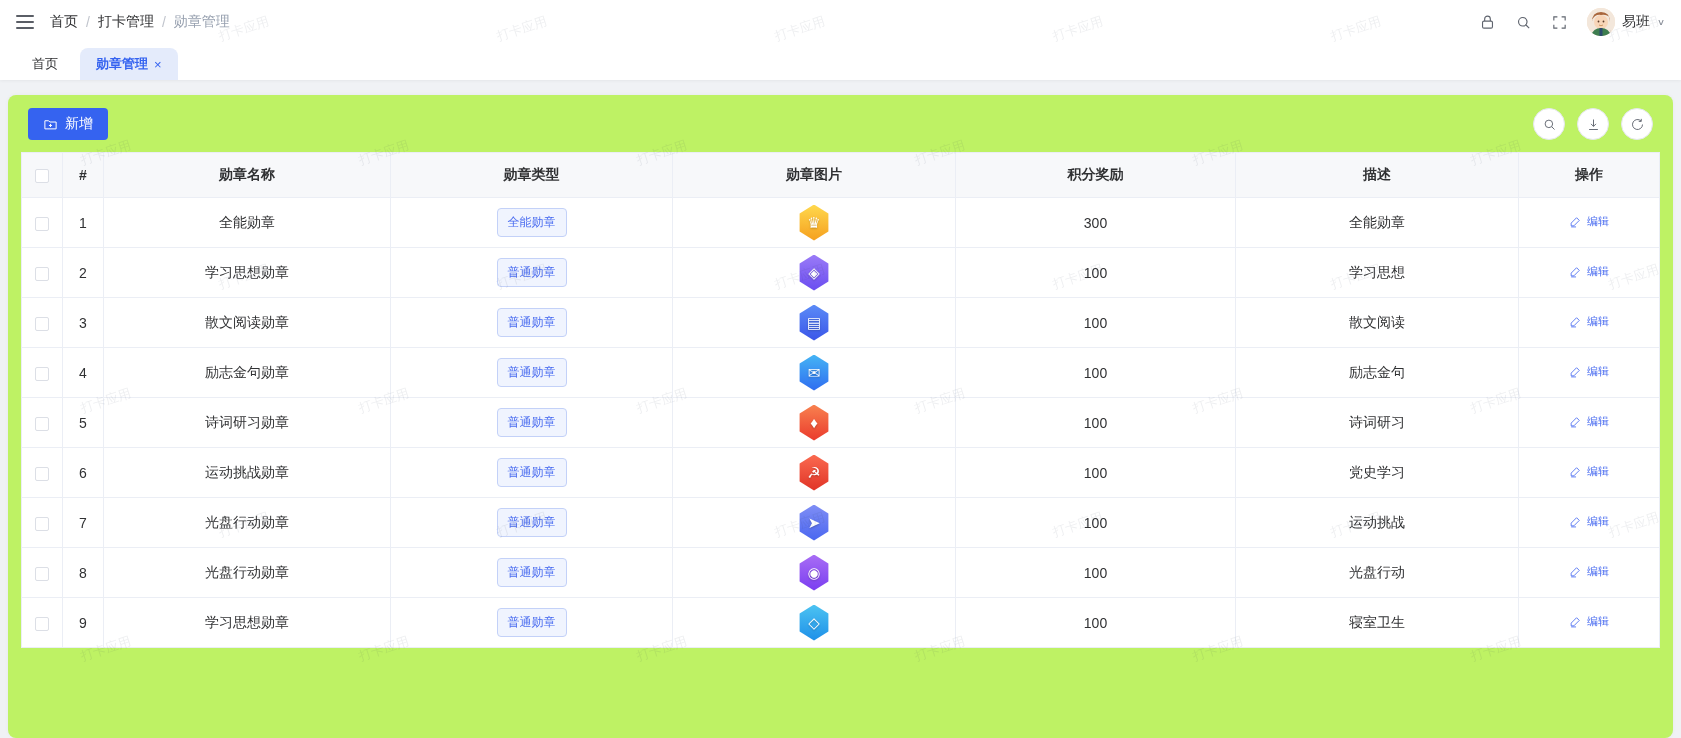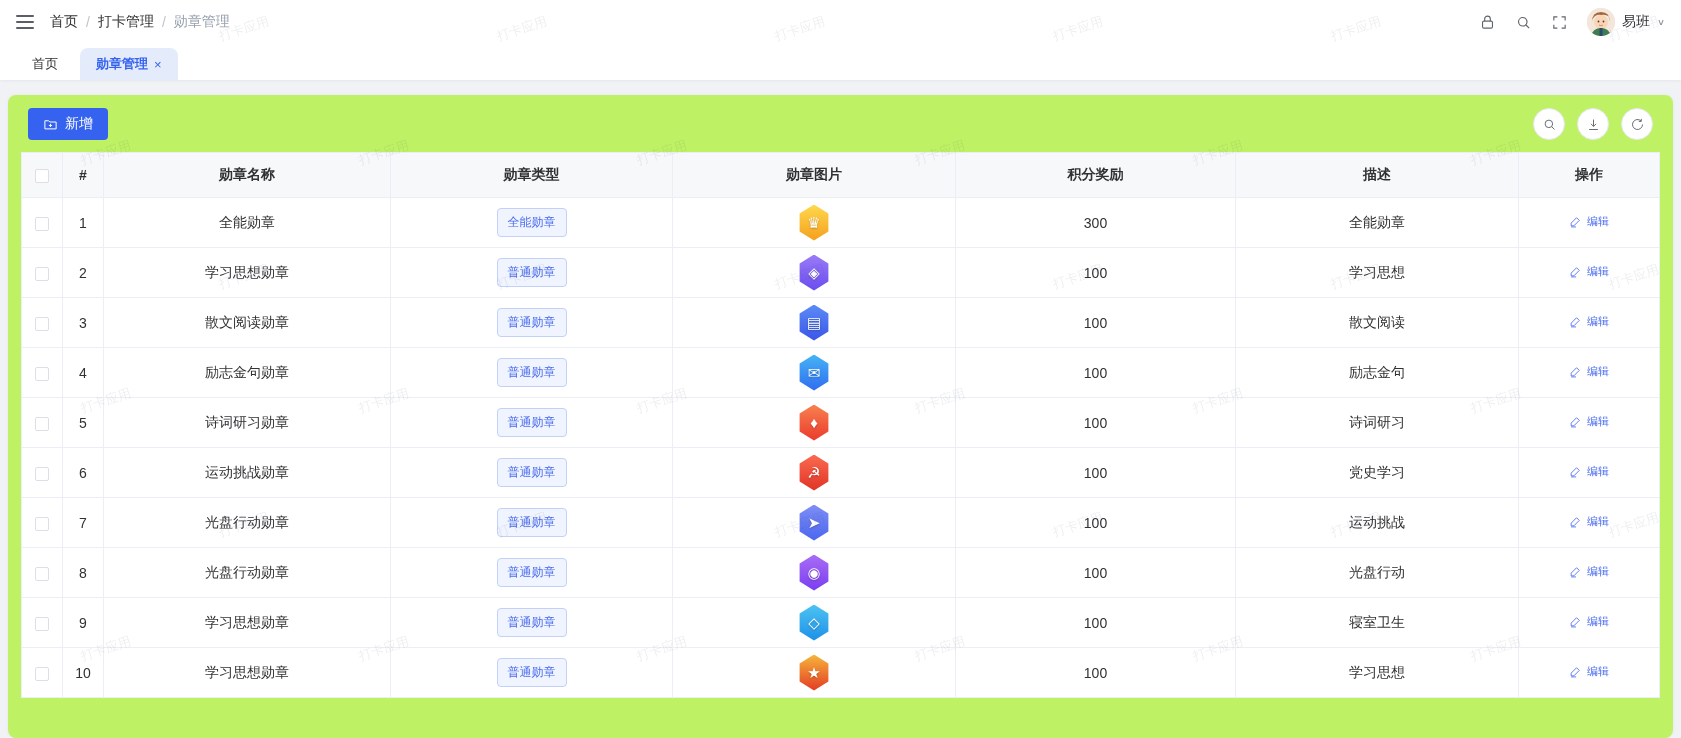--- a/index.html
+++ b/index.html
@@ -385,33 +385,16 @@
             </td>
             <td><span>100</span></td>
             <td><span>寝室卫生</span></td>
             <td><span class="edit-link">
        <svg viewBox="0 0 24 24">
                   <path d="M14 5l5 5L9 20H4v-5zM4 22h9"></path>
                 </svg>
        <span>编辑</span>
      </span></td>
           </tr>
-          <tr>
-            <td><span class="checkbox"></span></td>
-            <td><span>10</span></td>
-            <td><span>学习思想勋章</span></td>
-            <td><span class="pill">普通勋章</span></td>
-            <td>
-              <span class="badge-hex" style="background:linear-gradient(180deg,#f5b53a,#e33a24)">★</span>
-            </td>
-            <td><span>100</span></td>
-            <td><span>学习思想</span></td>
-            <td><span class="edit-link">
-       <svg viewBox="0 0 24 24">
-                  <path d="M14 5l5 5L9 20H4v-5zM4 22h9"></path>
-                </svg>
-       <span>编辑</span>
-     </span></td>
-          </tr>
         </tbody>
     </table>
   </div>
 </div>
 
 </body></html>

